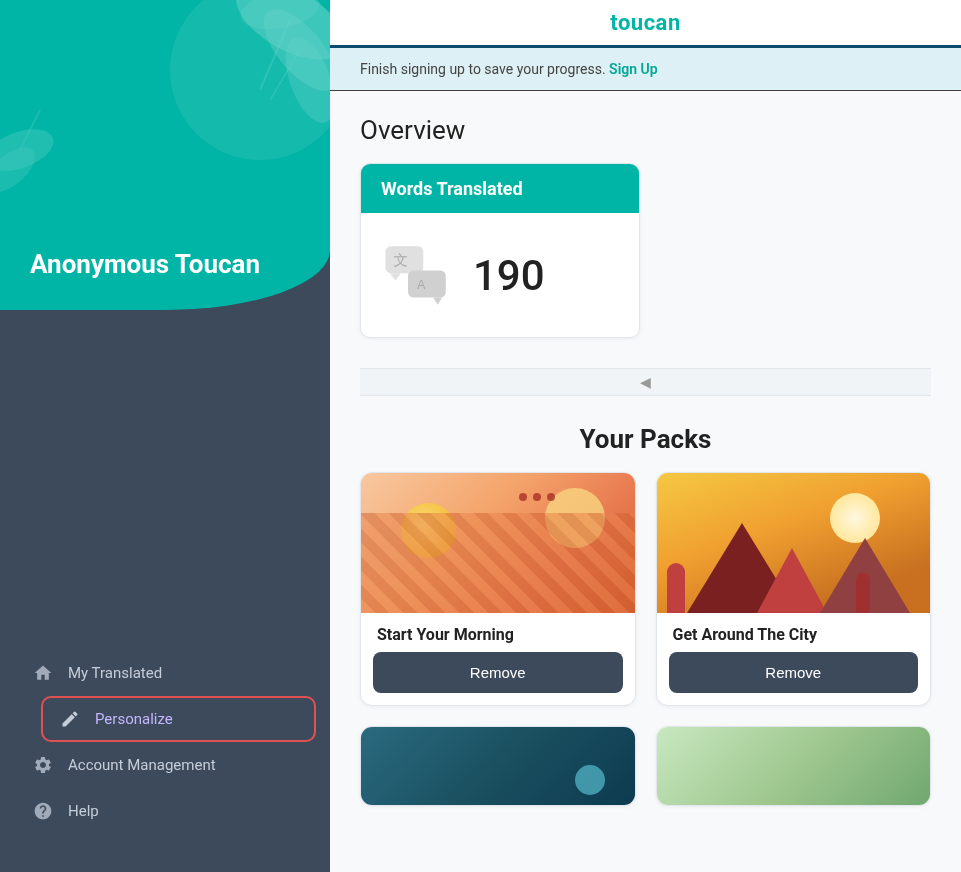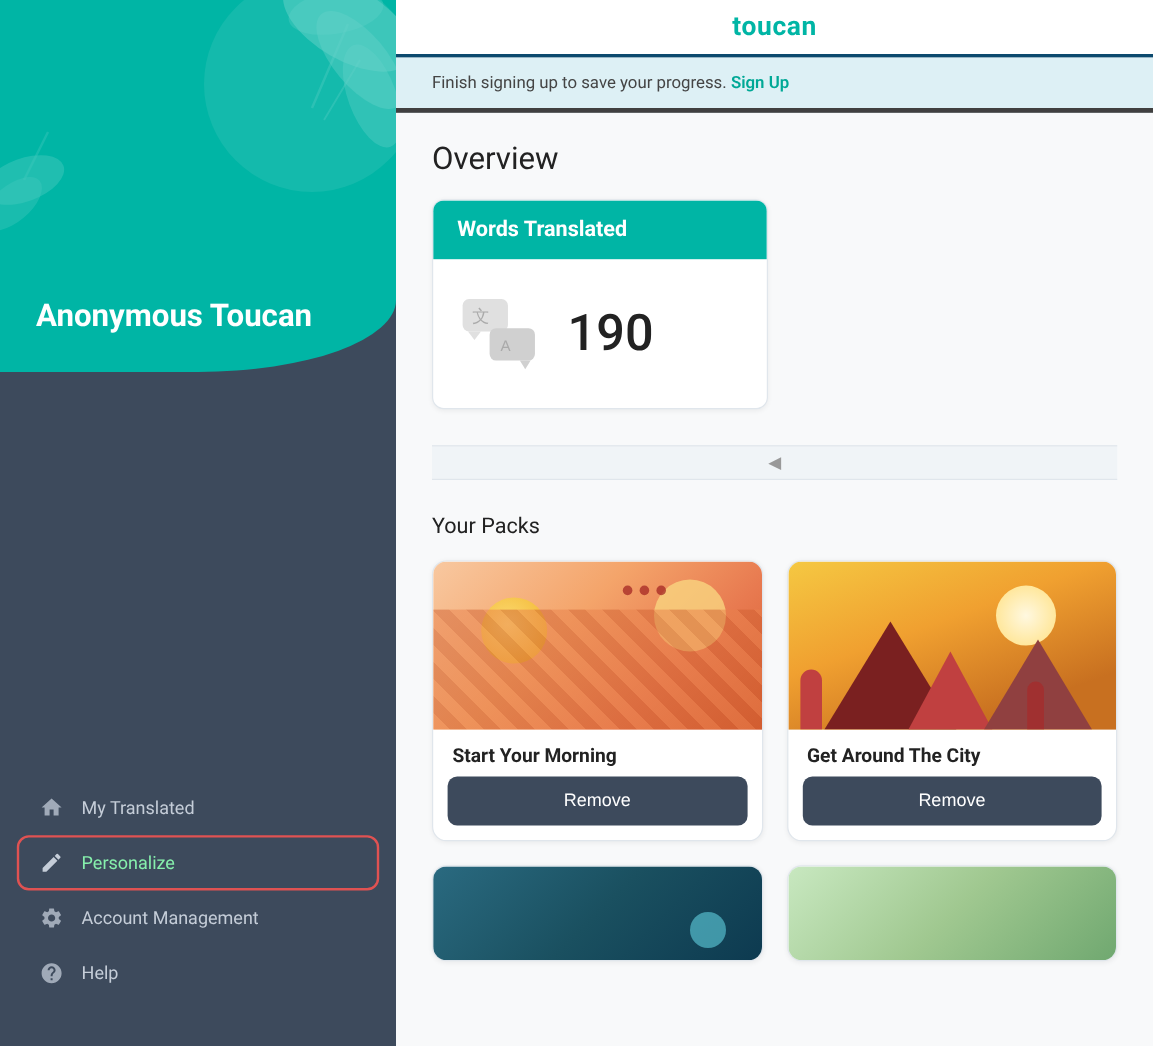--- a/index.html
+++ b/index.html
@@ -72,21 +72,22 @@
       gap: 14px;
       padding: 10px 16px;
       border-radius: 8px;
       cursor: pointer;
       color: #c5cdd8;
       font-size: 15px;
       transition: background 0.15s;
     }
     .nav-item.active-nav {
       outline: 2px solid #e05252;
-      color: #86efac;
+      color: #c4b5fd;
+      margin-left: 27px;
     }
     .nav-icon {
       width: 22px; height: 22px;
       display: flex; align-items: center; justify-content: center;
       color: #a0aab8;
       font-size: 18px;
     }
     .nav-item.active-nav .nav-icon { color: #c5cdd8; }
 
     
@@ -113,21 +114,21 @@
     }
     .content-area {
       padding: 0;
       flex: 1;
     }
     .signup-banner {
       background: #ddf0f5;
       padding: 13px 30px;
       font-size: 14px;
       color: #444;
-      border-bottom: 4px solid #404040;
+      border-bottom: 1px solid #404040;
     }
     .signup-banner a {
       color: #00a896;
       font-weight: 600;
       text-decoration: none;
     }
     .inner-content {
       padding: 24px 30px;
     }
     .section-title {
@@ -178,24 +179,25 @@
       border-bottom: 1px solid #e0e6ec;
       padding: 5px;
       margin-bottom: 28px;
       width: 100%;
     }
     .scrollbar-arrow {
       color: #999;
       font-size: 14px;
     }
     .packs-title {
-      font-size: 18px;
-      font-weight: 400;
+      font-size: 26px;
+      font-weight: 700;
       color: #222;
       margin-bottom: 18px;
+      text-align: center;
     }
     .packs-grid {
       display: grid;
       grid-template-columns: 1fr 1fr;
       gap: 20px;
     }
     .pack-card {
       background: #fff;
       border-radius: 12px;
       overflow: hidden;

